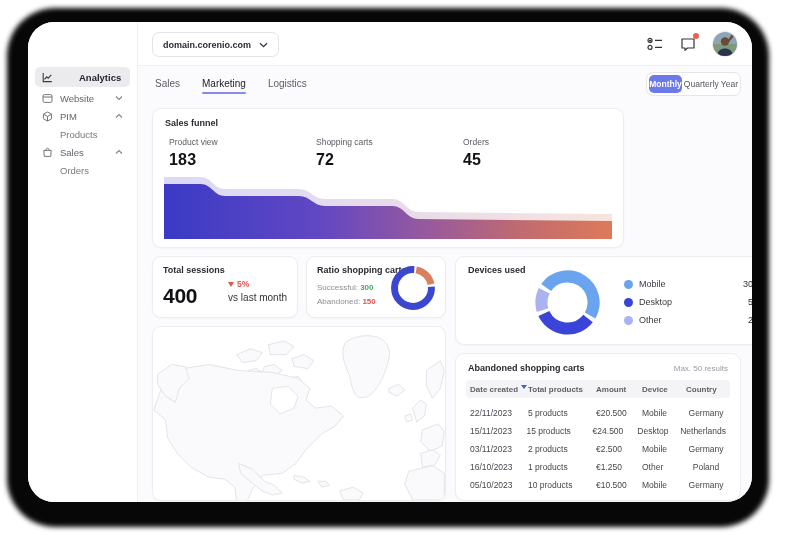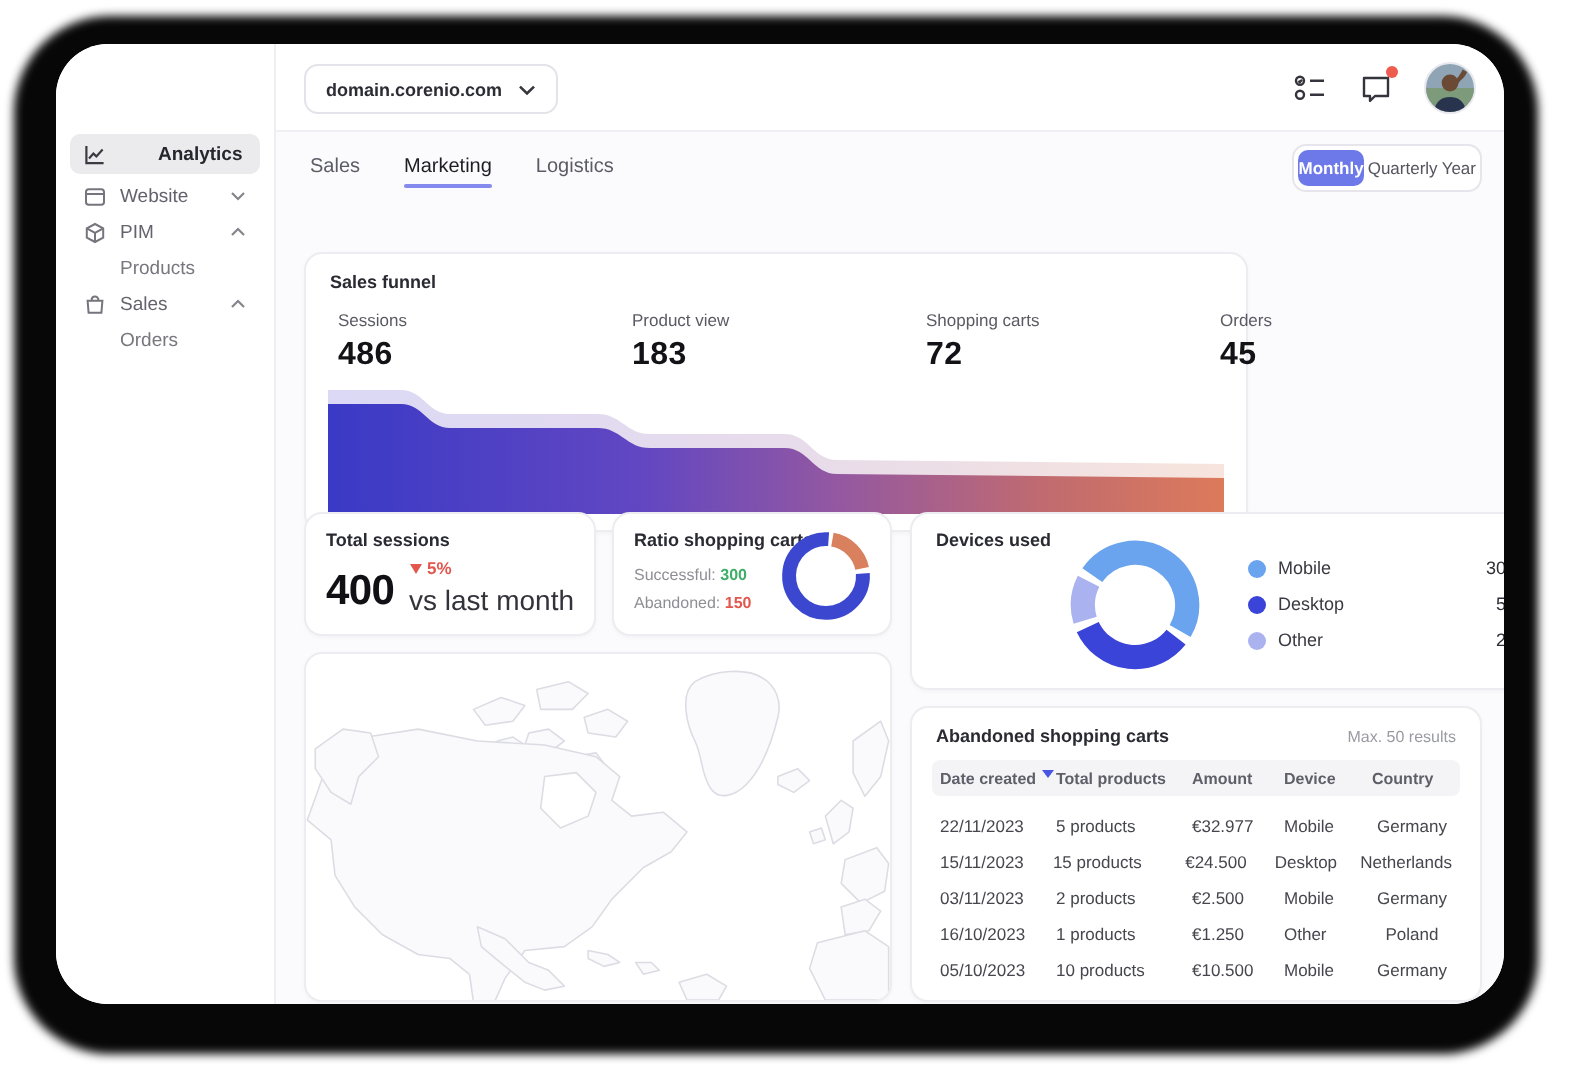--- a/index.html
+++ b/index.html
@@ -51,38 +51,38 @@
   .period { position:absolute; right:11px; top:6px; display:flex; align-items:center;
     gap:2px; border:1px solid #e5e5eb; background:#fff; border-radius:7px; padding:2px; }
   .period .seg { font-size:8.5px; color:#55555f; padding:4px 0; border-radius:5px; cursor:pointer; }
   .period .seg.active { background:#6d79e9; color:#fff; font-weight:bold; }
 
   .card { position:absolute; background:#fff; border:1px solid #ececf1;
     border-radius:9px; box-shadow:0 1px 2px rgba(20,20,40,.03); }
   .card-title { font-size:9px; font-weight:bold; color:#2a2a32; }
 
   
-  .funnel-card { left:14px; top:60px; width:472px; height:140px; }
+  .funnel-card { left:14px; top:42px; width:472px; height:140px; }
   .funnel-card .card-title { position:absolute; left:12px; top:9px; }
   .funnel-stats { position:absolute; left:16px; top:28px; display:flex; }
   .fstat { width:147px; }
   .fstat .flabel { font-size:8.5px; color:#5a5a64; }
   .fstat .fvalue { font-size:16px; font-weight:bold; color:#121217; margin-top:4px; letter-spacing:.2px; }
   .funnel-chart { position:absolute; left:11px; right:11px; top:64px; height:66px; }
 
   
   .sessions-card { left:14px; top:190px; width:146px; height:62px; }
   .sessions-card .card-title { position:absolute; left:10px; top:8px; }
   .big-num { position:absolute; left:10px; bottom:9px; font-size:21px; font-weight:bold;
     color:#101015; letter-spacing:-.3px; }
   .delta-block { position:absolute; right:10px; top:22px; text-align:left; }
   .delta { display:flex; align-items:center; gap:3px; font-size:8.5px; font-weight:bold; color:#e2574e; }
   .tri-down { width:0; height:0; border-left:3.5px solid transparent;
     border-right:3.5px solid transparent; border-top:5px solid #e2574e; }
-  .delta-note { font-size:14px; color:#33333b; margin-top:3px; }
+  .delta-note { font-size:10px; color:#33333b; margin-top:3px; }
 
   .ratio-card { left:168px; top:190px; width:140px; height:62px; }
   .ratio-card .card-title { position:absolute; left:10px; top:8px; }
   .ratio-line { position:absolute; left:10px; font-size:8px; color:#8e8e96; }
   .ratio-line b { font-weight:bold; }
   .ratio-line .good { color:#3eae68; }
   .ratio-line .bad { color:#e2574e; }
   .ratio-donut { position:absolute; right:8px; top:7px; width:48px; height:48px; }
 
   .devices-card { left:317px; top:190px; width:321px; height:89px; }
@@ -227,24 +227,20 @@
 
     <div class="period">
       <div class="seg active">Monthly</div>
       <div class="seg">Quarterly</div>
       <div class="seg">Year</div>
     </div>
 
     <section class="card funnel-card">
       <div class="card-title">Sales funnel</div>
       <div class="funnel-stats">
-        <div class="fstat">
-          <div class="flabel">Sessions</div>
-          <div class="fvalue">486</div>
-        </div>
         <div class="fstat">
           <div class="flabel">Product view</div>
           <div class="fvalue">183</div>
         </div>
         <div class="fstat">
           <div class="flabel">Shopping carts</div>
           <div class="fvalue">72</div>
         </div>
         <div class="fstat">
           <div class="flabel">Orders</div>
@@ -384,21 +380,21 @@
         </div>
         <div class="th c-prod">Total products</div>
         <div class="th c-amt">Amount</div>
         <div class="th c-dev">Device</div>
         <div class="th c-ctry">Country</div>
       </div>
 
       <div class="trow" style="top:50px">
         <div class="td c-date">22/11/2023</div>
         <div class="td c-prod">5 products</div>
-        <div class="td c-amt">€32.977</div>
+        <div class="td c-amt">€20.500</div>
         <div class="td c-dev">Mobile</div>
         <div class="td c-ctry">Germany</div>
       </div>
       <div class="trow" style="top:68px">
         <div class="td c-date">15/11/2023</div>
         <div class="td c-prod">15 products</div>
         <div class="td c-amt">€24.500</div>
         <div class="td c-dev">Desktop</div>
         <div class="td c-ctry">Netherlands</div>
       </div>

